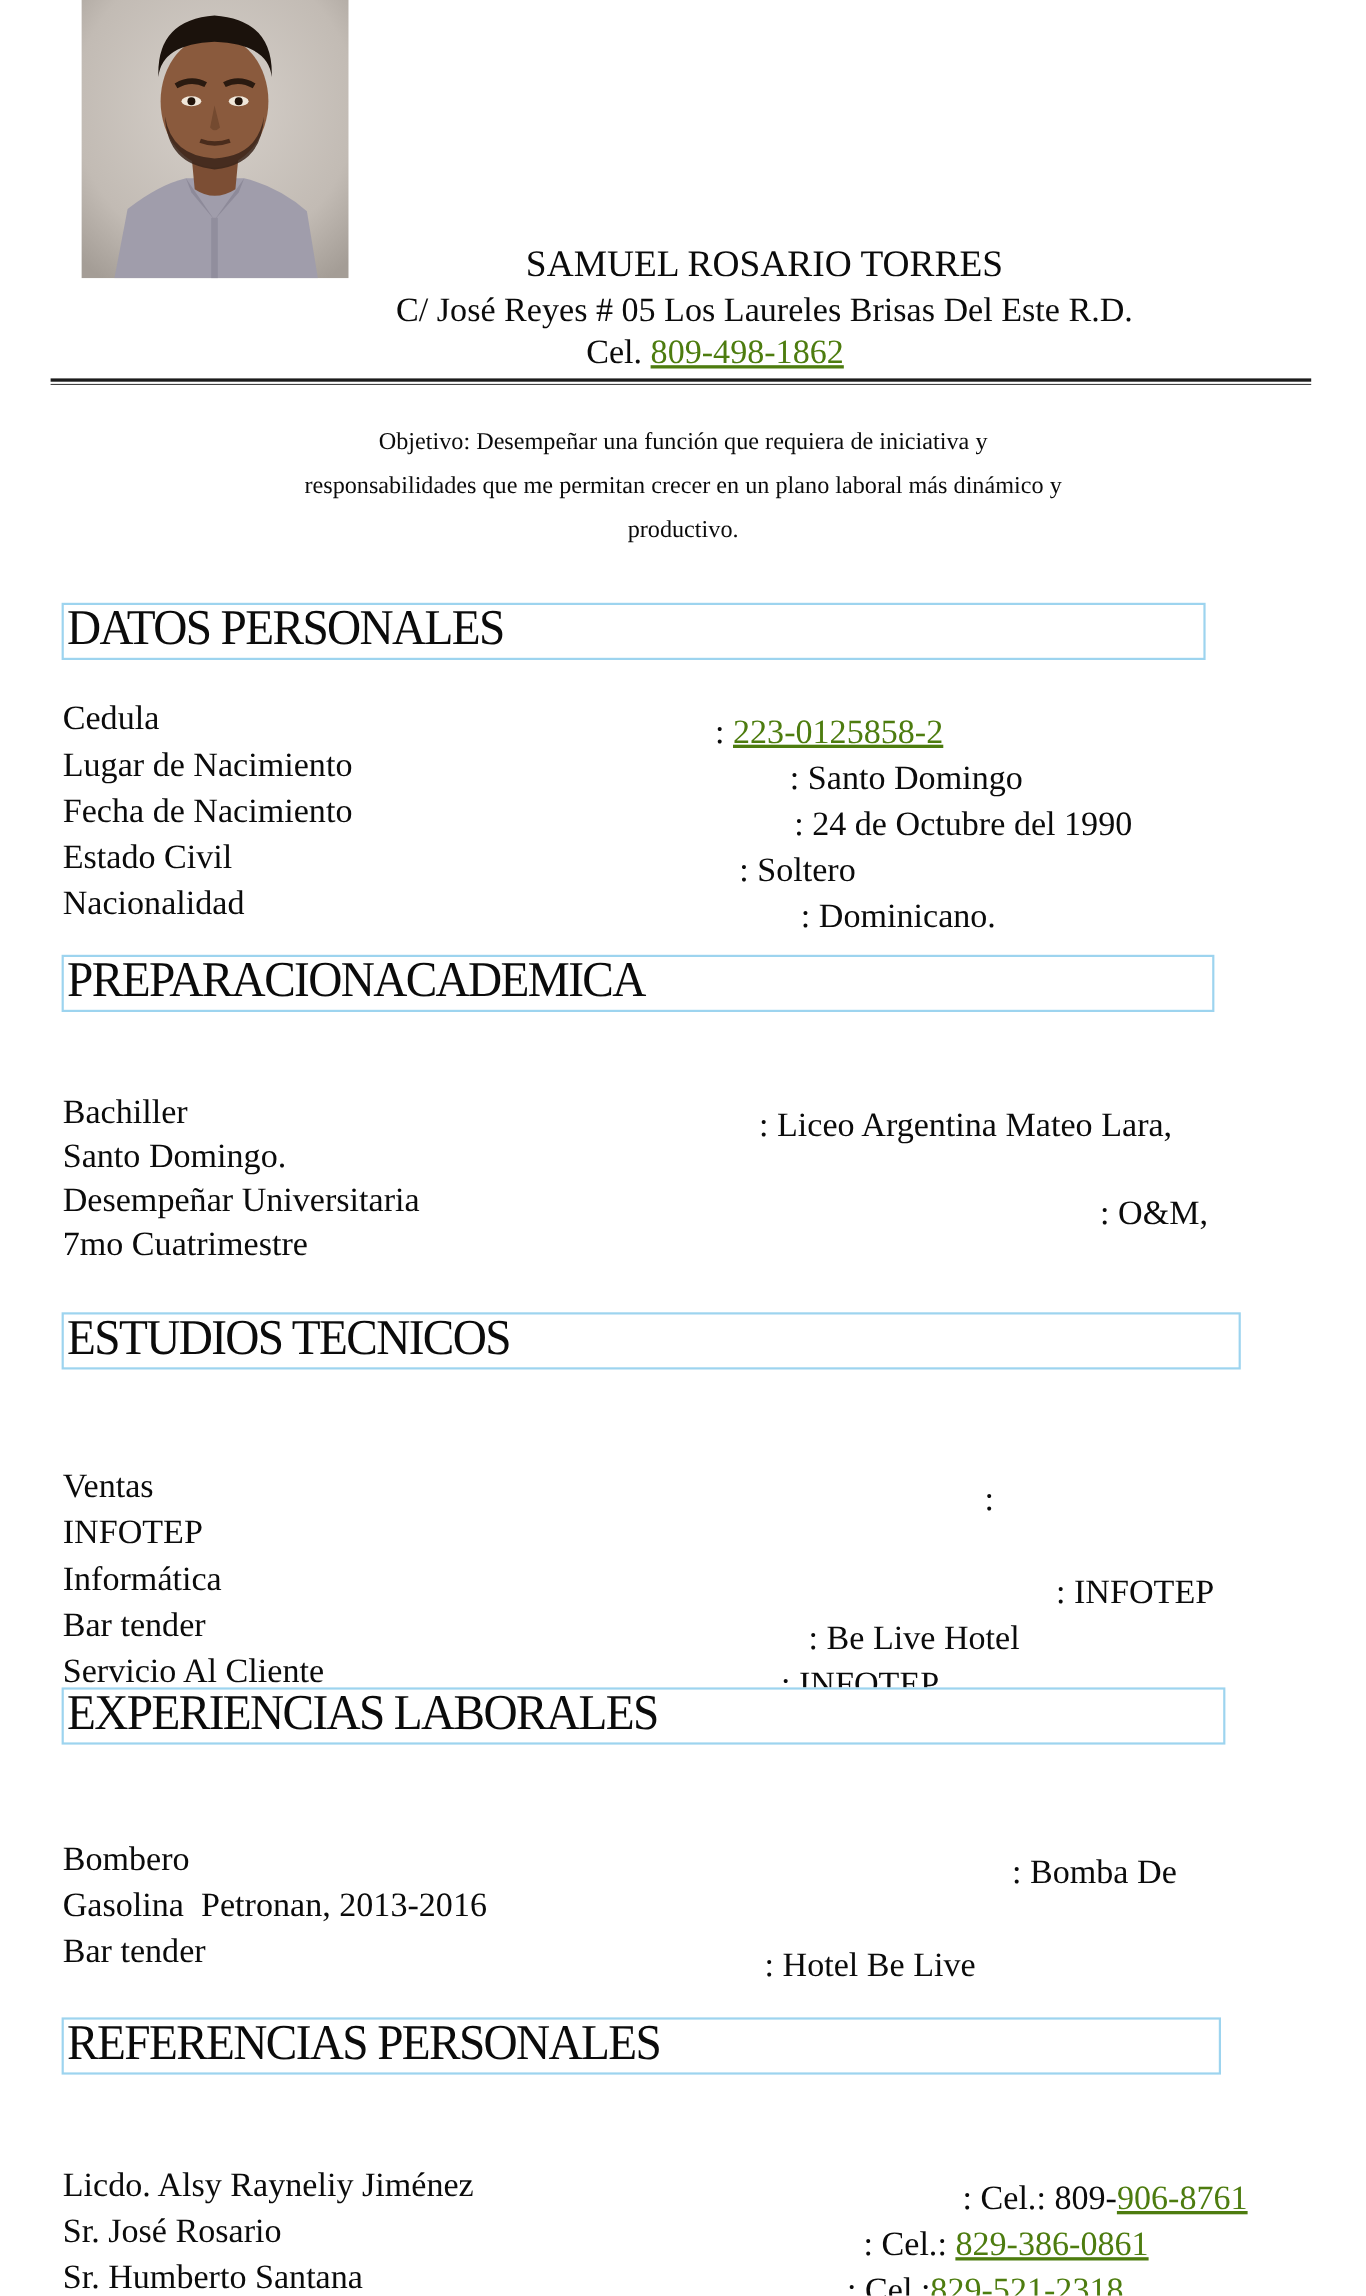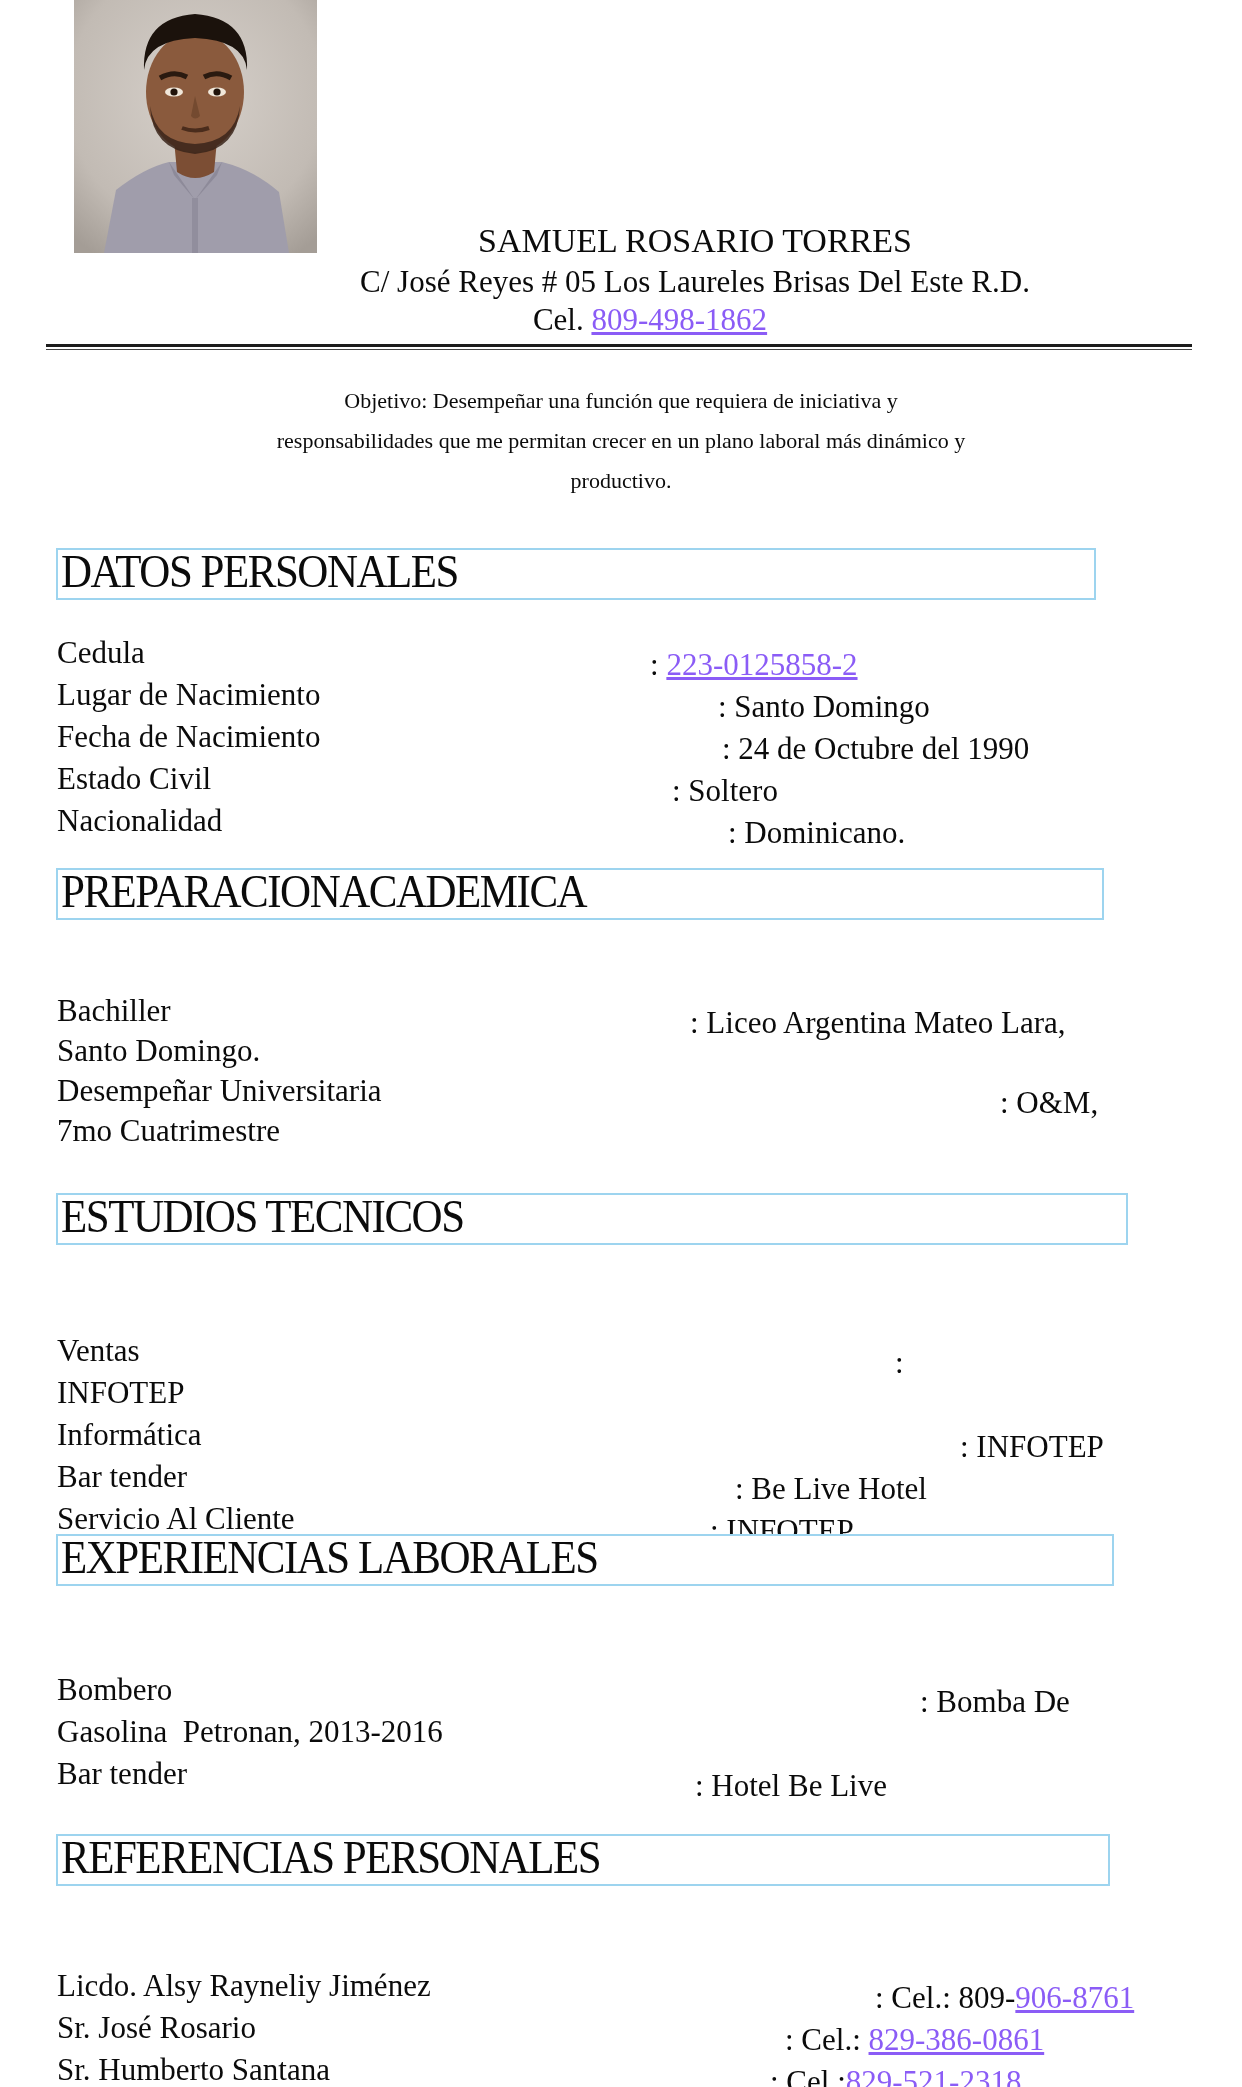--- a/index.html
+++ b/index.html
@@ -33,21 +33,21 @@
   .secbox .sechead{
     font-size:43px;letter-spacing:-1.5px;line-height:1;
     padding-left:3px;white-space:pre;transform:scaleY(1.06);transform-origin:center;
   }
   
   .rows{position:absolute;left:0;width:1242px;}
   .row{position:relative;height:42px;font-size:31px;}
   .rows.lh40 .row{height:40px;}
   .row .lbl{position:absolute;left:57px;top:0;white-space:pre;}
   .row .val{position:absolute;top:12px;white-space:pre;}
-  a.link{color:#8b5cf6;text-decoration:underline;white-space:pre;}
+  a.link{color:#4d7c0f;text-decoration:underline;white-space:pre;}
 </style>
 </head>
 <body>
 
 <div class="page">
 
   <div class="photo">
     <svg width="243" height="253" viewBox="0 0 243 253" xmlns="http://www.w3.org/2000/svg">
       <defs>
         <radialGradient id="bgph" cx="50%" cy="38%" r="75%">

